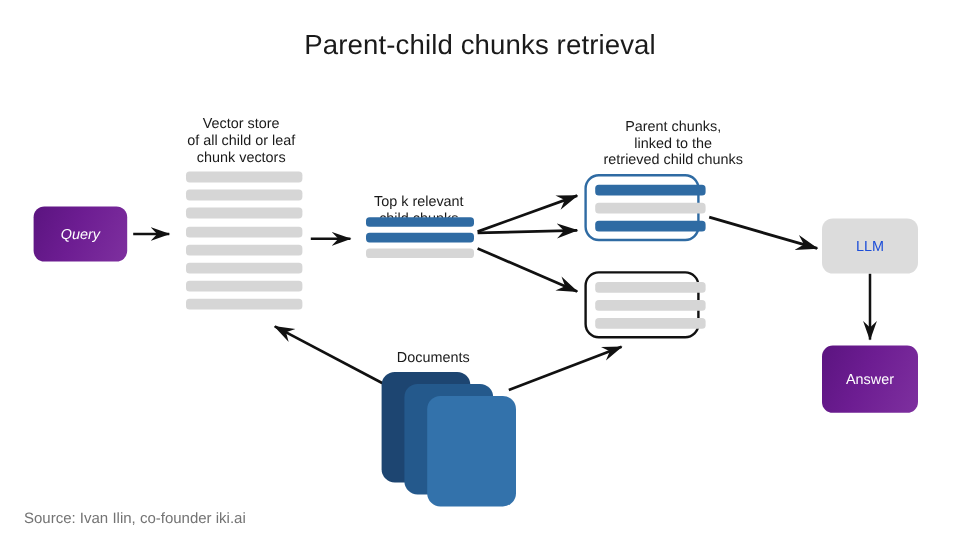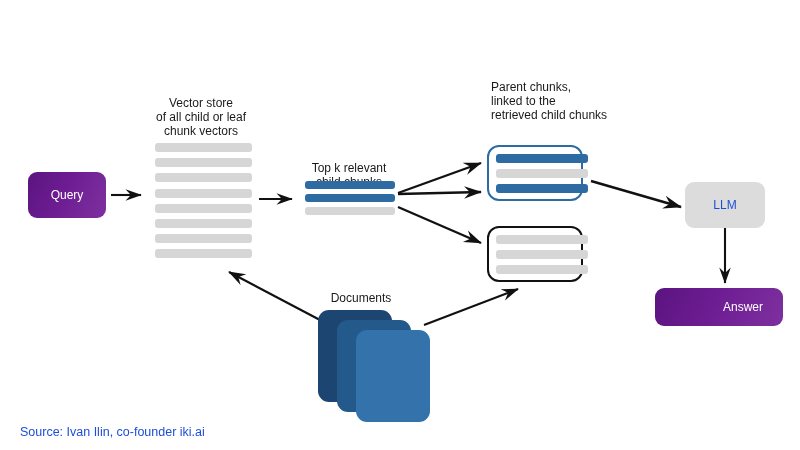--- a/index.html
+++ b/index.html
@@ -103,28 +103,29 @@
     position: absolute;
     border-radius: 11px;
   }
 
   
   .source {
     position: absolute;
     left: 20px;
     top: 425px;
     font-size: 12.5px;
-    color: #1d4ed8;
+    color: #737373;
   }
 </style>
 </head>
 <body>
 
 <div id="canvas">
 
+  <div class="title">Parent-child chunks retrieval</div>
 
   <svg id="arrow-layer" viewBox="0 0 800 450" xmlns="http://www.w3.org/2000/svg">
     <defs>
       <marker id="ah" markerWidth="9" markerHeight="9" refX="7.4" refY="3.1" orient="auto" markerUnits="strokeWidth">
         <path d="M0,0.35 L7.8,3.1 L0,5.85 L2.6,3.1 Z" fill="#111111"></path>
       </marker>
     </defs>
 
     <line x1="111" y1="195" x2="141" y2="195" stroke="#111111" stroke-width="2.1" marker-end="url(#ah)"></line>
 
@@ -138,21 +139,21 @@
 
     <line x1="591" y1="181" x2="681" y2="207" stroke="#111111" stroke-width="2.4" marker-end="url(#ah)"></line>
 
     <line x1="725" y1="228" x2="725" y2="283" stroke="#111111" stroke-width="2.1" marker-end="url(#ah)"></line>
 
     <line x1="320" y1="320" x2="229" y2="272" stroke="#111111" stroke-width="2.2" marker-end="url(#ah)"></line>
 
     <line x1="424" y1="325" x2="518" y2="289" stroke="#111111" stroke-width="2.2" marker-end="url(#ah)"></line>
   </svg>
 
-  <div class="node purple" style="left:28px; top:172px; width:78px; height:46px;">
+  <div class="node purple" style="left:28px; top:172px; width:78px; height:46px;font-style:italic;">
     <span>Query</span>
   </div>
 
   <div class="caption center" style="left:143px; top:96px; width:116px;">Vector store
 of all child or leaf
 chunk vectors</div>
 
   <div class="bar-stack" style="left:155px; top:143px; width:97px; height:122px; gap:6.2px;">
     <div class="bar gray" style="height:9px;"></div>
     <div class="bar gray" style="height:9px;"></div>
@@ -166,41 +167,41 @@
 
   <div class="caption center" style="left:303px; top:147px; width:92px;margin-top:14px;">Top k relevant
 child chunks</div>
 
   <div class="bar-stack" style="left:305px; top:181px; width:90px; height:34px; gap:5px;">
     <div class="bar blue" style="height:8px;"></div>
     <div class="bar blue" style="height:8px;"></div>
     <div class="bar gray" style="height:8px;"></div>
   </div>
 
-  <div class="caption left" style="left:491px; top:80px; width:140px;">Parent chunks,
+  <div class="caption left" style="left:491px; top:98px; width:140px;text-align:center;">Parent chunks,
 linked to the
 retrieved child chunks</div>
 
   <div class="chunk-box blue-border" style="left:487px; top:145px; width:96px; height:56px; gap:6px;">
     <div class="bar blue" style="height:9px;"></div>
     <div class="bar gray" style="height:9px;"></div>
     <div class="bar blue" style="height:9px;"></div>
   </div>
 
   <div class="chunk-box black-border" style="left:487px; top:226px; width:96px; height:56px; gap:6px;">
     <div class="bar gray" style="height:9px;"></div>
     <div class="bar gray" style="height:9px;"></div>
     <div class="bar gray" style="height:9px;"></div>
   </div>
 
   <div class="node gray" style="left:685px; top:182px; width:80px; height:46px;">
     <span>LLM</span>
   </div>
 
-  <div class="node purple" style="left:655px; top:288px; width:80px; height:38px;padding-left:48px;">
+  <div class="node purple" style="left:685px; top:288px; width:80px; height:56px;">
     <span>Answer</span>
   </div>
 
   <div class="caption center" style="left:316px; top:291px; width:90px;">Documents</div>
 
   <div class="doc-stack" style="left:318px; top:310px; width:120px; height:110px;">
     <div class="doc" style="left:0px;  top:0px;  width:74px; height:92px; background:#1d4571;"></div>
     <div class="doc" style="left:19px; top:10px; width:74px; height:92px; background:#24598c;"></div>
     <div class="doc" style="left:38px; top:20px; width:74px; height:92px; background:#3372ab;"></div>
   </div>

